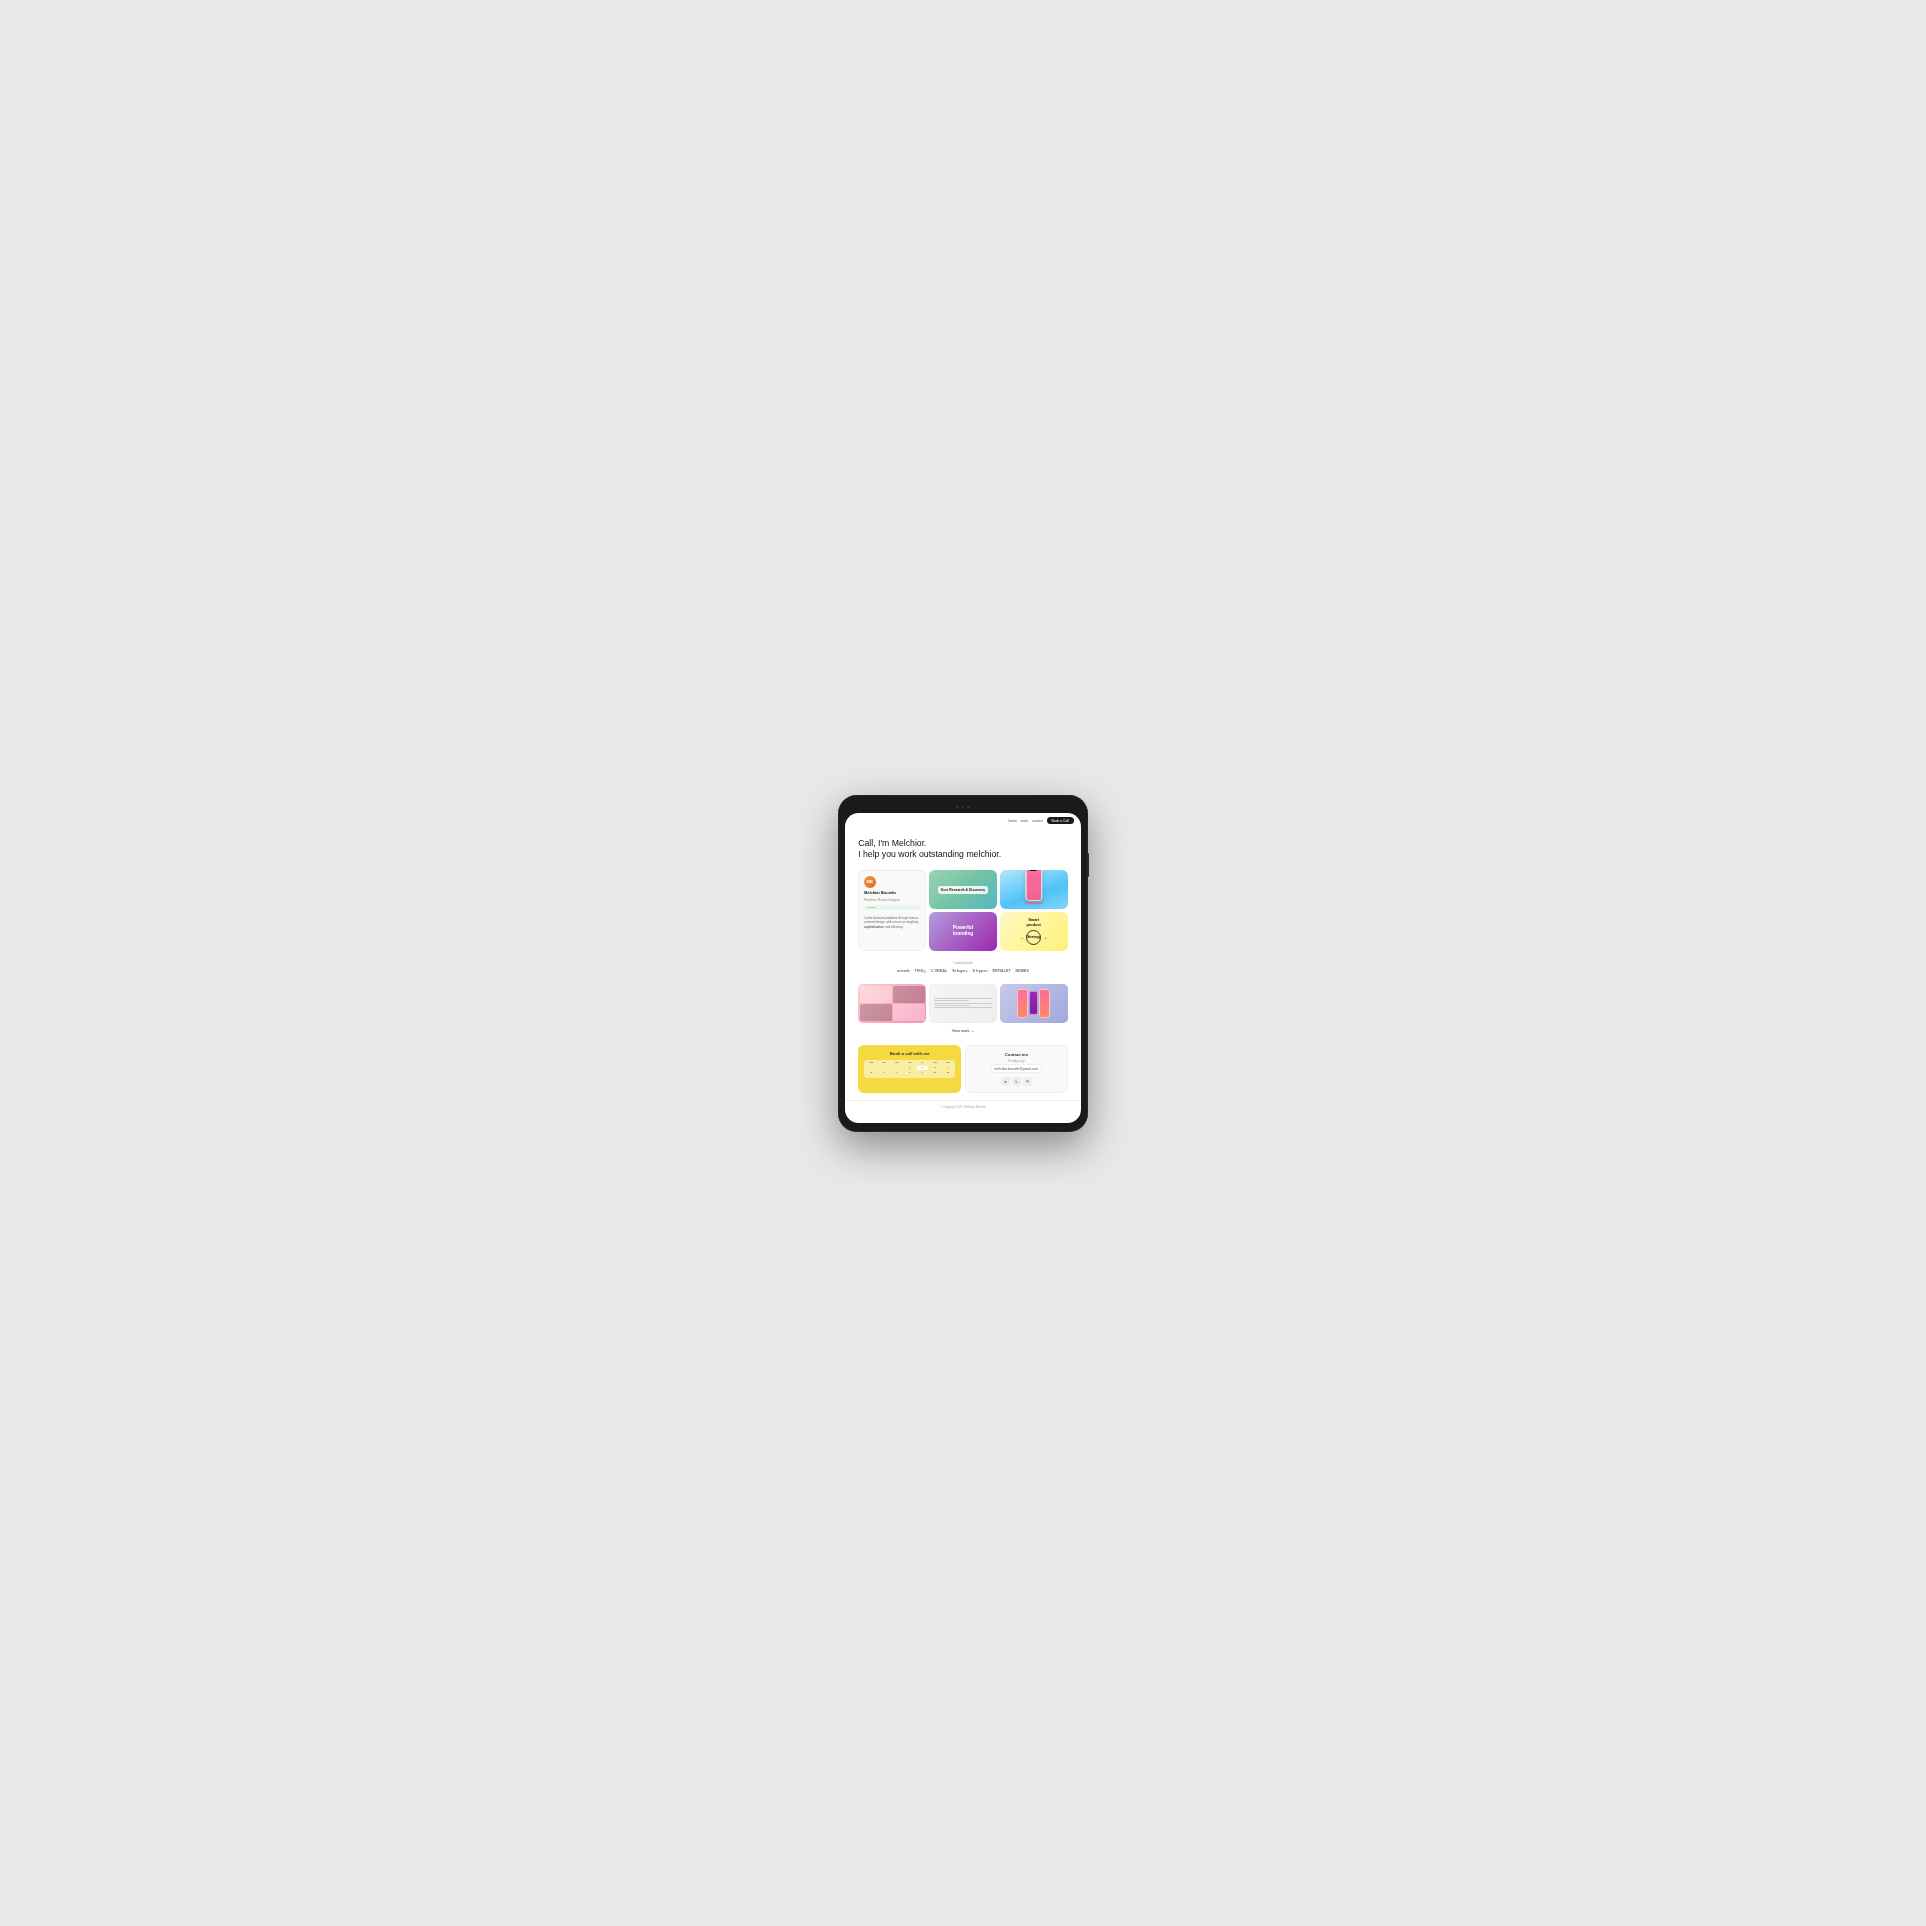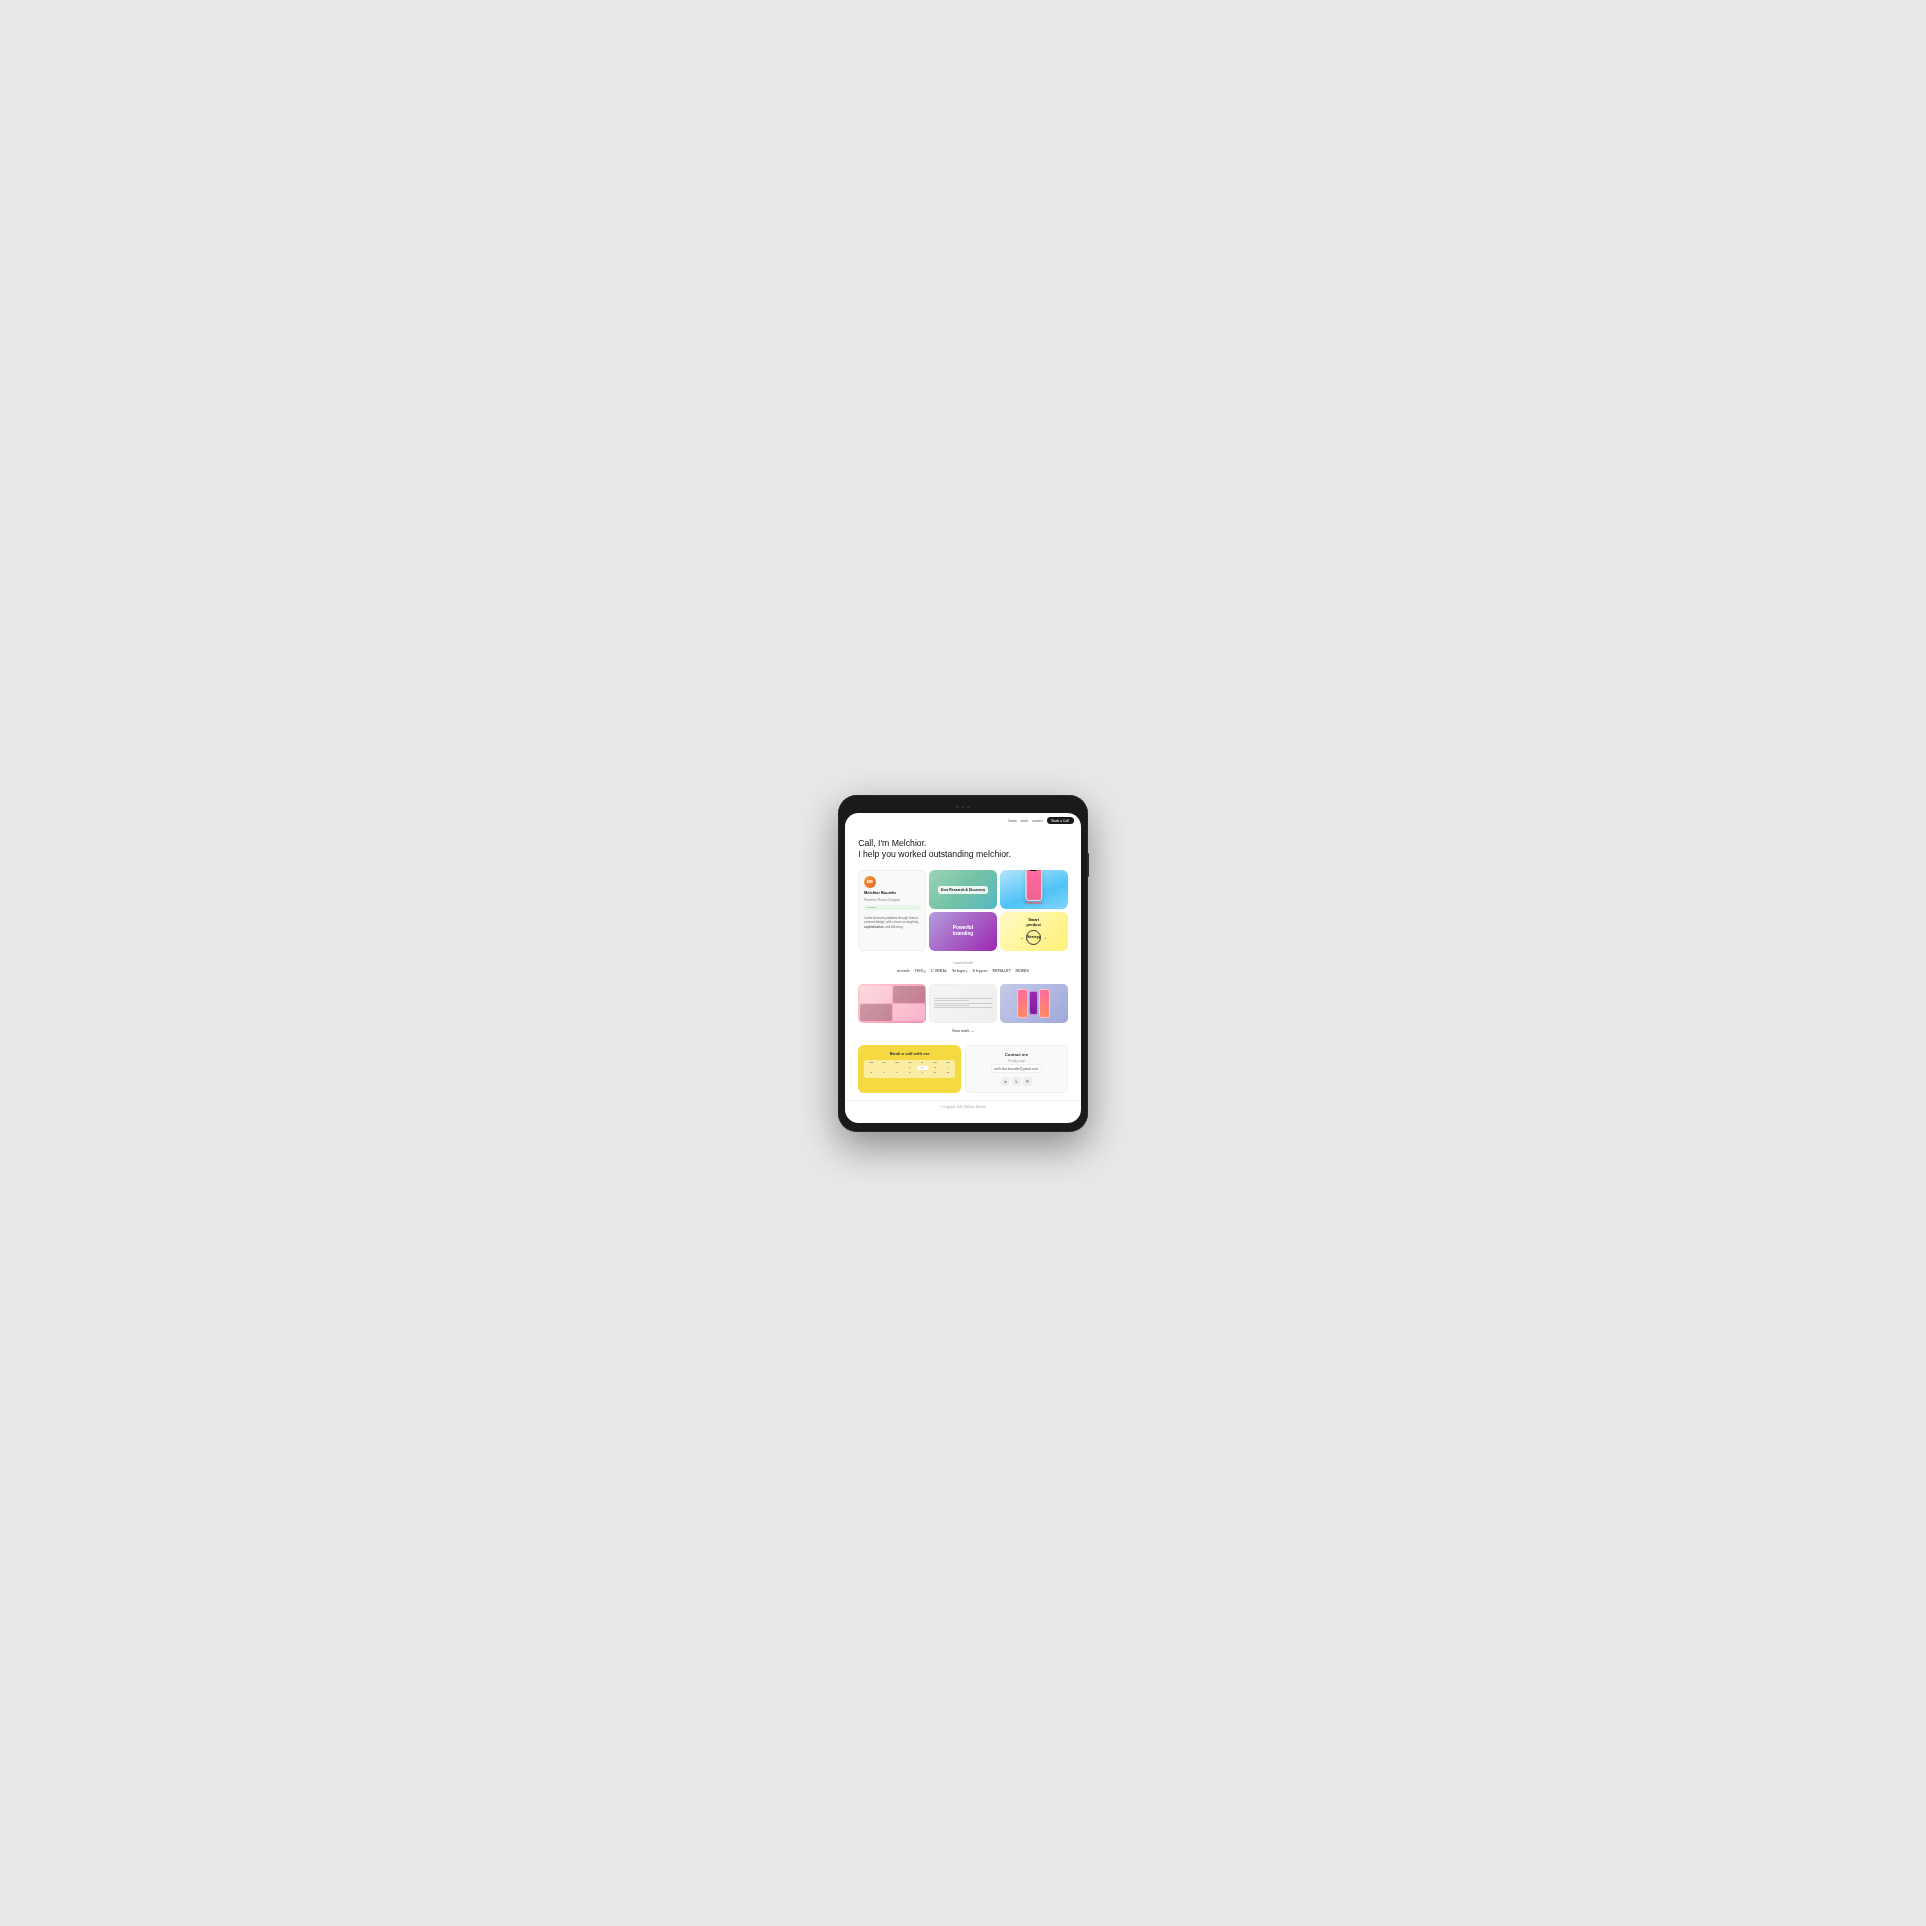--- a/index.html
+++ b/index.html
@@ -615,21 +615,21 @@
           <a class="nav-link">home</a>
           <a class="nav-link">work</a>
           <a class="nav-link">contact</a>
         </div>
         <span class="nav-cta">Book a Call</span>
       </nav>
 
       <section class="hero">
         <h1>
           <span>Call, I'm </span><strong>Melchior.</strong><br>
-          <span>I help you worked </span><strong>outstanding</strong><span> melchior.</span>
+          <span>I help you work </span><strong>outstanding</strong><span> melchior.</span>
         </h1>
       </section>
 
       <section class="bento">
 
         <div class="bento-card card-profile">
           <div class="profile-avatar">MB</div>
           <div class="profile-name">Melchior Bourdin</div>
           <div class="profile-title">Freelance Product Designer</div>
           <span class="profile-badge">Available</span>

